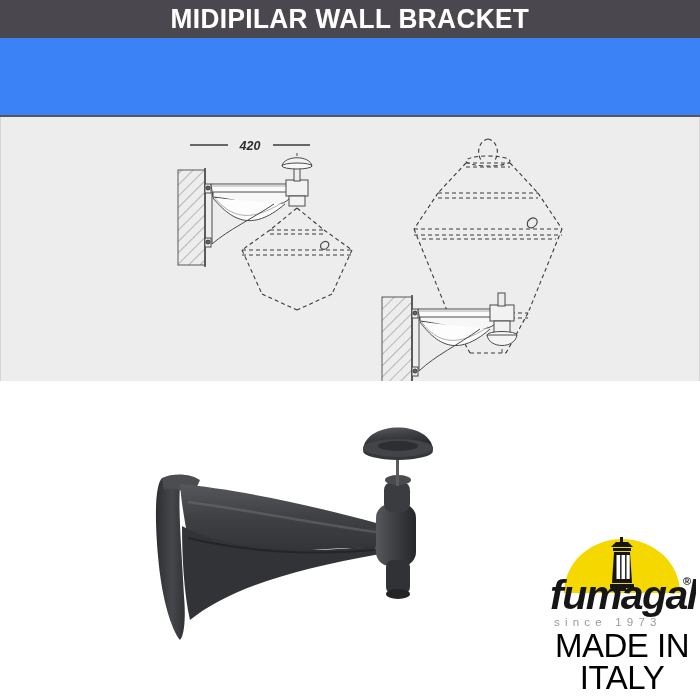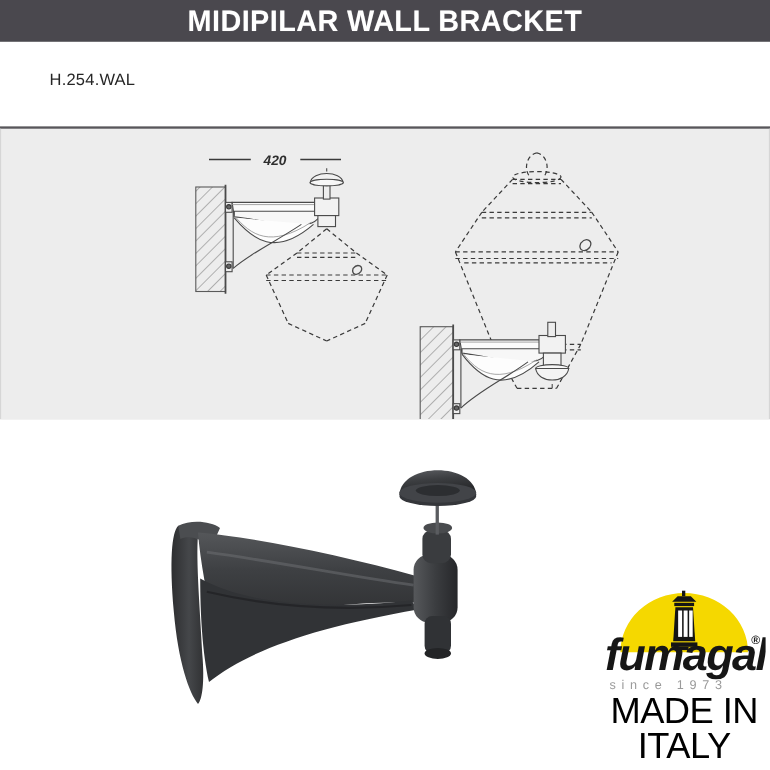--- a/index.html
+++ b/index.html
@@ -3,21 +3,21 @@
 <meta charset="utf-8">
 <style>
   html,body{margin:0;padding:0;}
   body{
     width:700px;height:700px;
     background:#ffffff;
     font-family:"Liberation Sans", sans-serif;
     overflow:hidden;
     position:relative;
   }
-  .page{position:relative;width:700px;height:700px;background:#737373;overflow:hidden;text-align:center;}
+  .page{position:relative;width:700px;height:700px;background:#3b82f6;overflow:hidden;text-align:center;}
 
   
   .title-bar{
     position:absolute;left:0;top:0;width:700px;height:38px;
     background:#4a484e;
     display:flex;align-items:center;justify-content:center;
   }
   .title-bar .title{
     color:#ffffff;
     font-size:27px;
@@ -94,23 +94,20 @@
 </style>
 </head>
 <body>
 
 <div class="page">
 
   <div class="title-bar">
     <div class="title">MIDIPILAR WALL BRACKET</div>
   </div>
 
-  <div class="code-row">
-    <div class="code">H.254.WAL</div>
-  </div>
 
   <div class="draw-panel">
     <div class="edge-l"></div>
     <div class="edge-r"></div>
 
     <div class="dwg" id="dwg-left">
       <svg width="215" height="215" viewBox="0 0 215 215">
         <g stroke="#3a3a3a" fill="none" stroke-width="1">
 
           <line x1="40" y1="23" x2="78" y2="23" stroke-width="1.4"></line>

